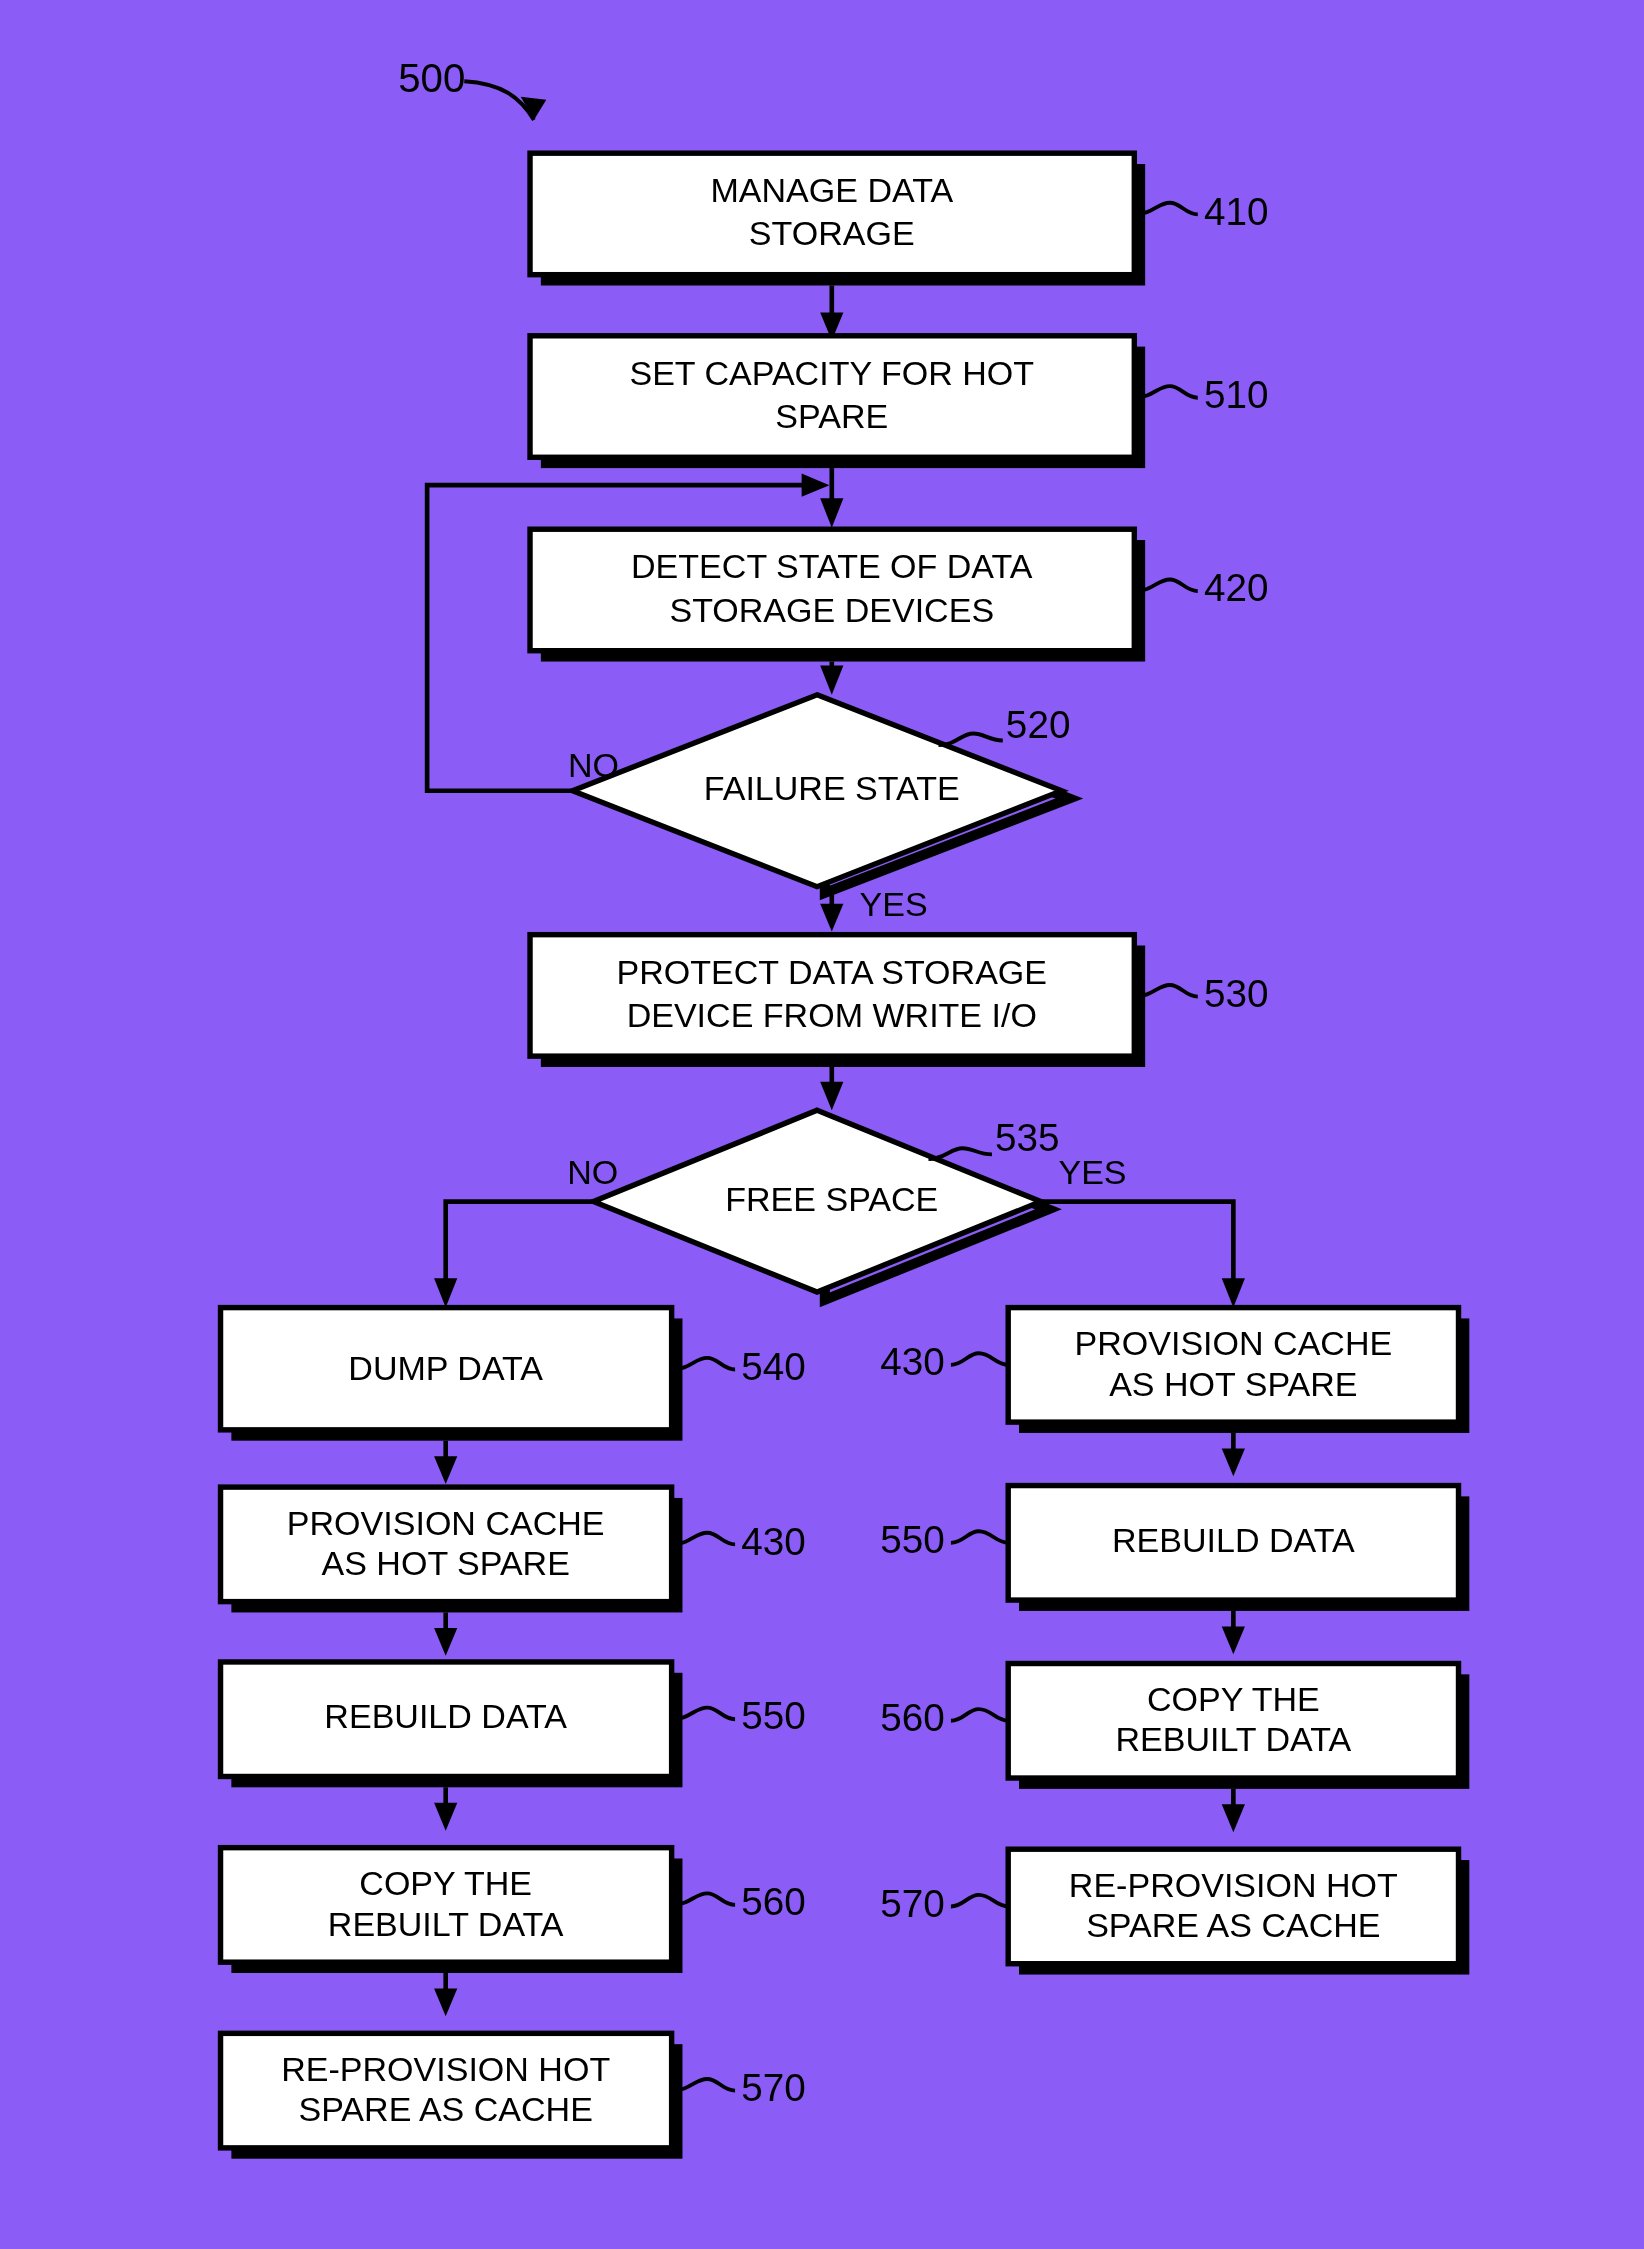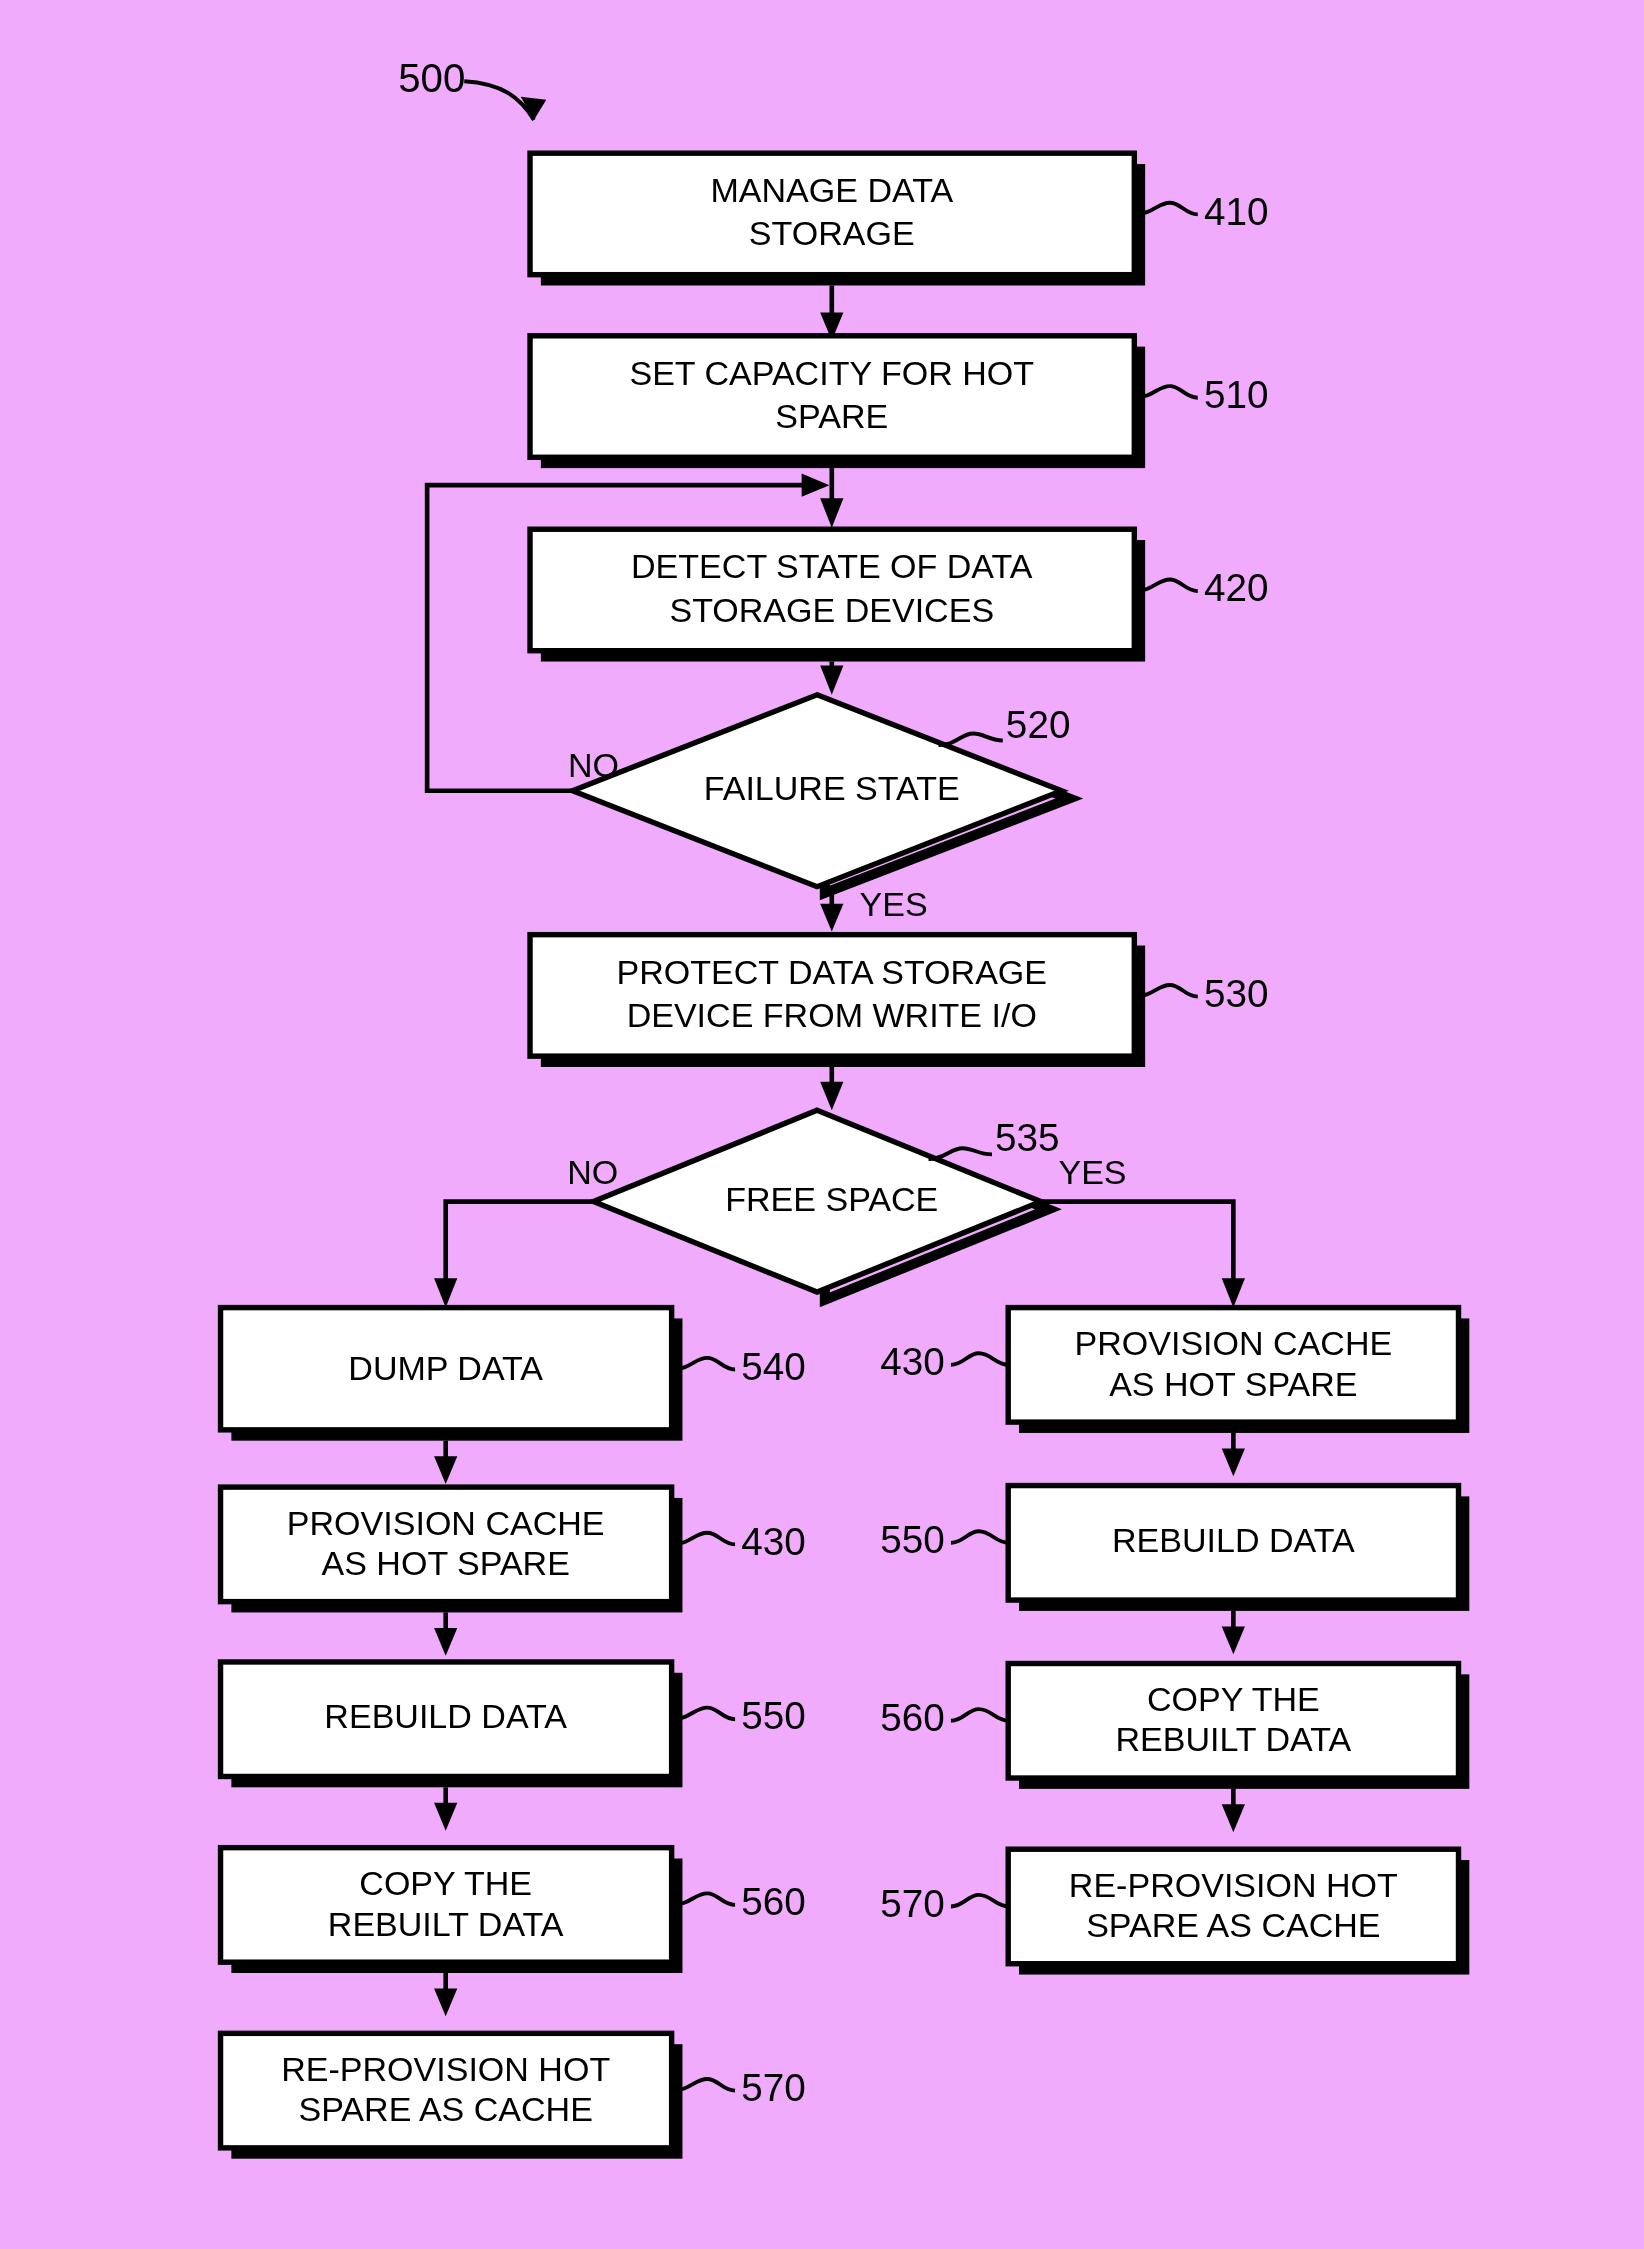--- a/index.html
+++ b/index.html
@@ -8,21 +8,21 @@
     padding: 0;
     background: #ffffff;
   }
   body {
     font-family: "Liberation Sans", sans-serif;
   }
   #figure-root {
     position: relative;
     width: 1645px;
     height: 2250px;
-    background: #f0abfc;
+    background: #8b5cf6;
     overflow: hidden;
   }
   svg.fig {
     display: block;
     width: 1645px;
     height: 2250px;
   }
   text {
     font-family: "Liberation Sans", sans-serif;
     fill: #000000;

